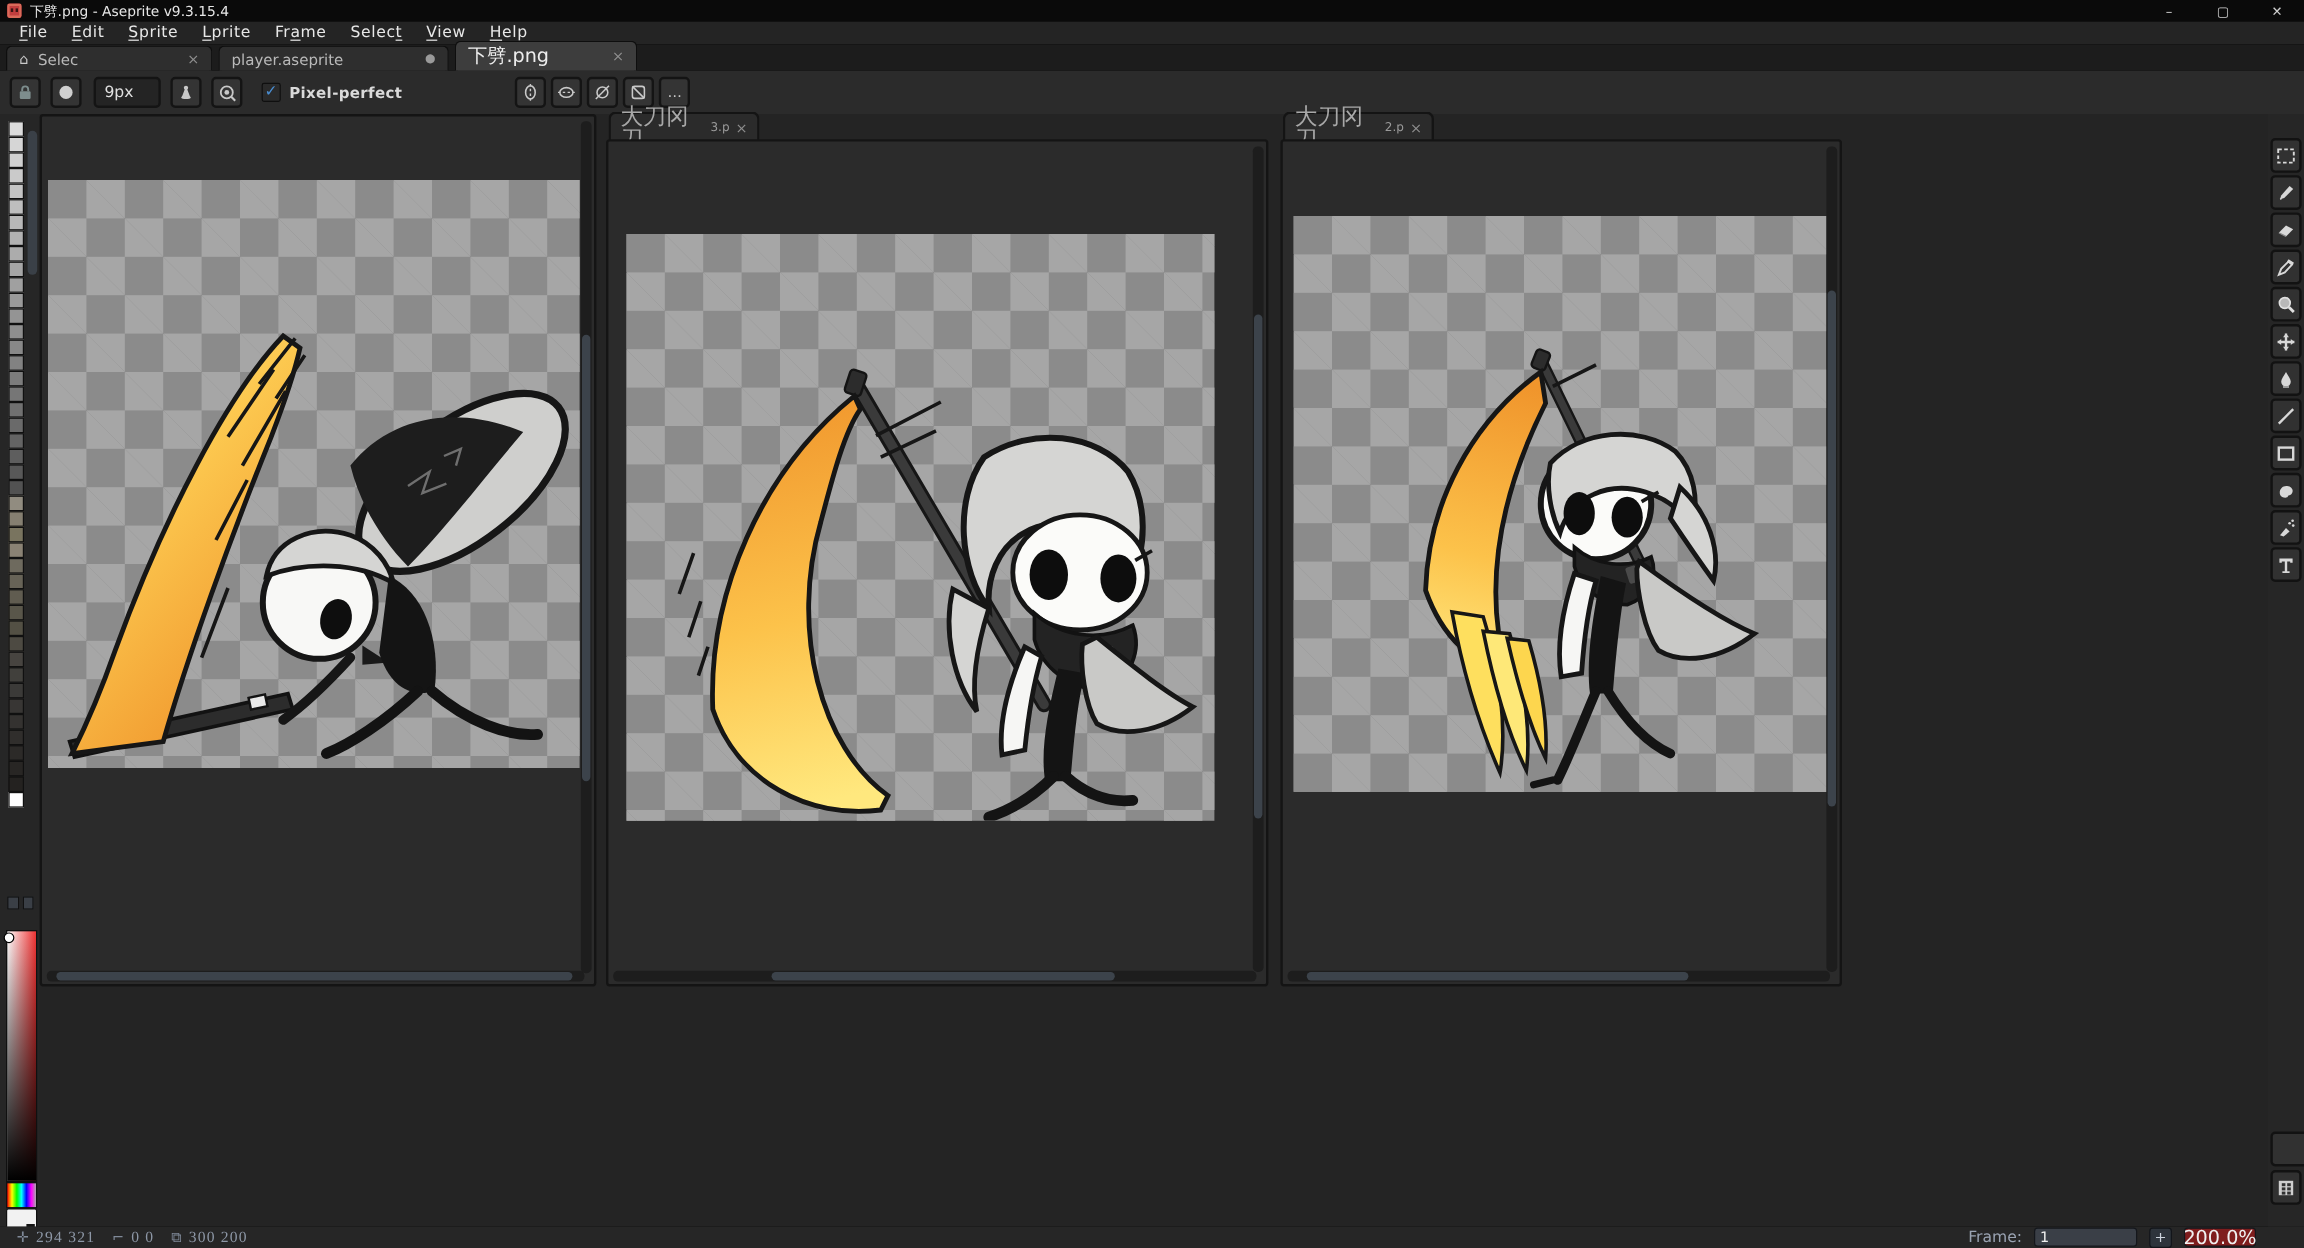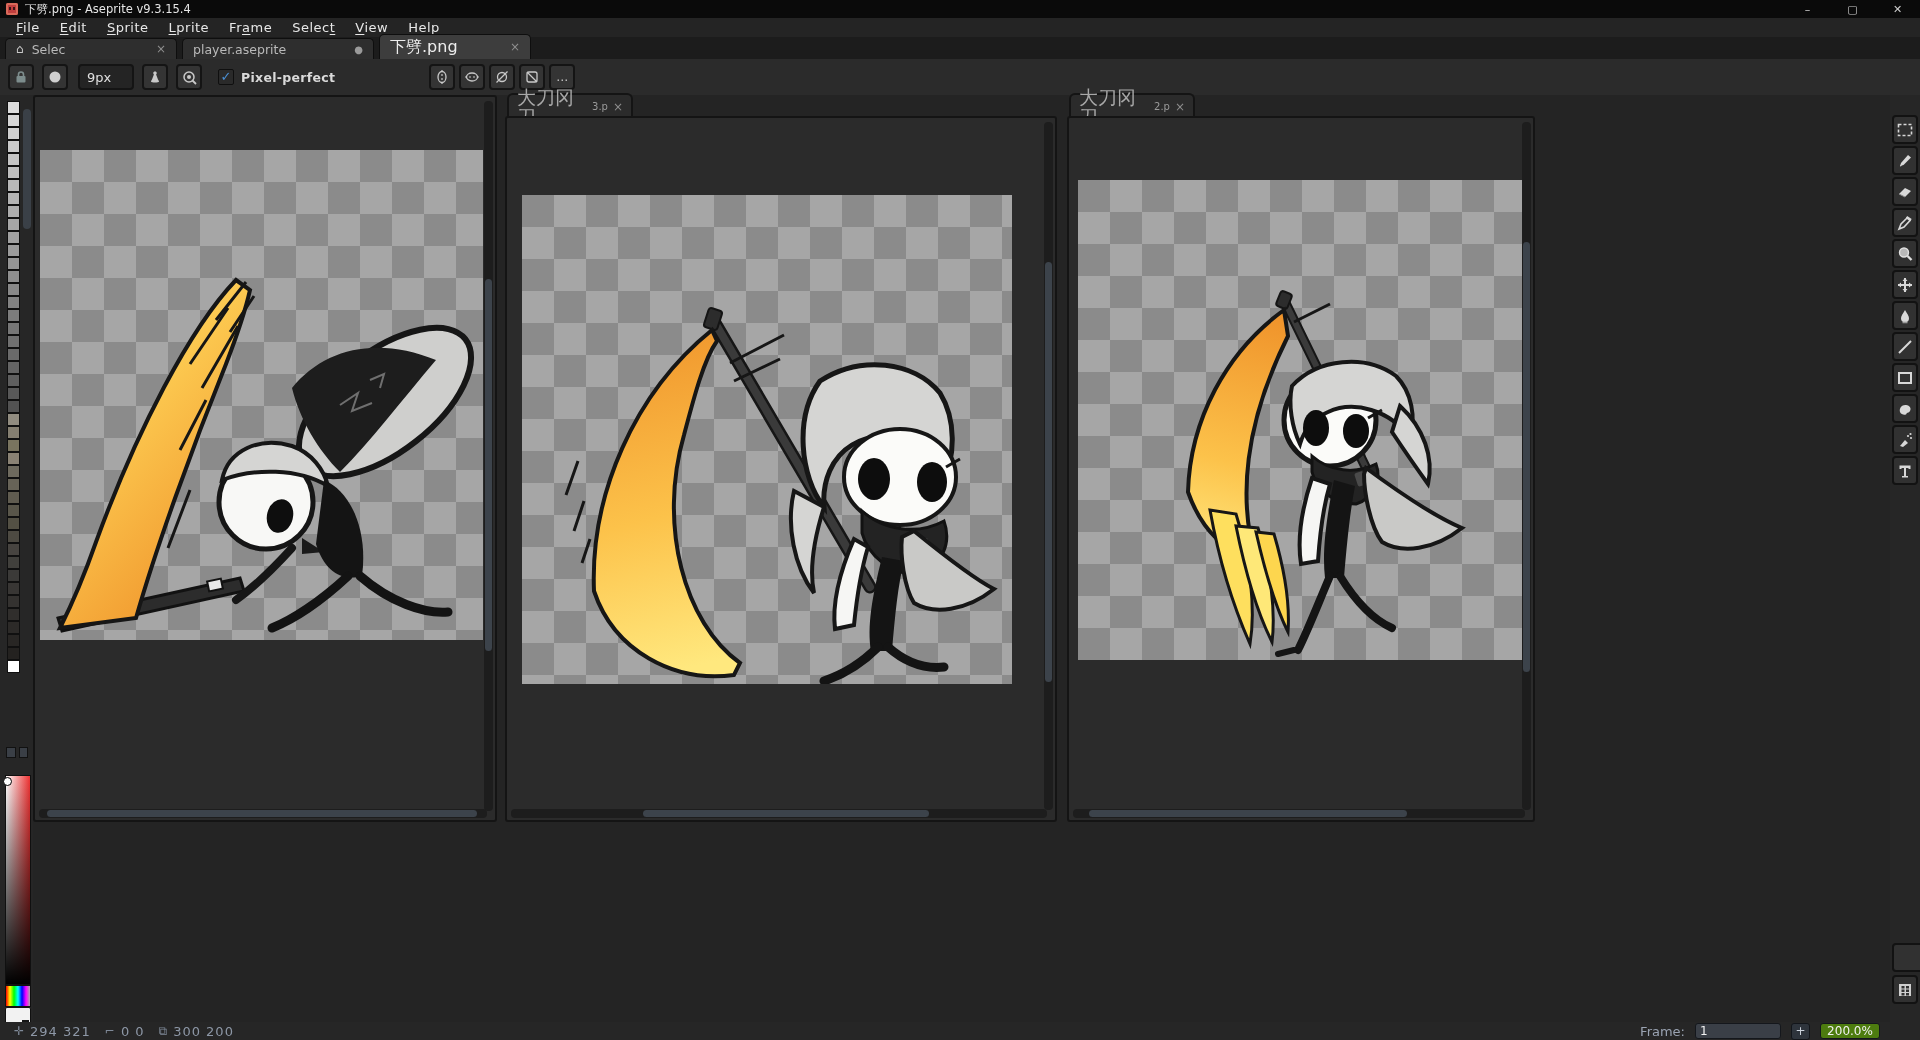--- a/index.html
+++ b/index.html
@@ -102,29 +102,29 @@
   .vscroll{position:absolute;width:9px;background:#1d1d1d;border-radius:4px;}
   .vscroll .thumb{position:absolute;left:1px;width:7px;background:#3c434b;border-radius:4px;}
   .hscroll{position:absolute;height:9px;background:#1d1d1d;border-radius:4px;}
   .hscroll .thumb{position:absolute;top:1px;height:7px;background:#3c434b;border-radius:4px;}
 
   
   #statusbar{left:0;top:1022px;width:1920px;height:18px;background:#262626;
       display:flex;align-items:center;font-size:13px;color:#8d97a6;}
   #statusbar .s-icon{margin:0 6px 0 14px;color:#7f8violet;}
   .s-icon{margin:0 6px 0 14px;font-size:12px;color:#7f8998;}
-  .s-val{letter-spacing:1px;}
+  .s-val{letter-spacing:1px;font-family:Liberation Serif, serif;}
   #status-right{margin-left:auto;display:flex;align-items:center;margin-right:40px;gap:10px;}
   #frame-label{color:#9aa3b2;}
   #frame-input{width:76px;height:14px;background:#3a3f47;border:1px solid #14171c;border-radius:3px;
       color:#f0f0f0;font-size:12px;padding:0 4px;display:flex;align-items:center;}
   #frame-add{width:17px;height:15px;background:#2e343c;border:1px solid #12151a;border-radius:3px;
       color:#cdd4de;display:flex;align-items:center;justify-content:center;font-size:12px;}
-  #zoom-box{width:58px;height:14px;background:#4d7c0f;border:1px solid #14171c;border-radius:3px;
-      color:#f0f0f0;font-size:12px;display:flex;align-items:center;justify-content:center;}
+  #zoom-box{width:58px;height:14px;background:#7f1d1d;border:1px solid #14171c;border-radius:3px;
+      color:#f0f0f0;font-size:16px;display:flex;align-items:center;justify-content:center;}
 </style>
 </head>
 <body>
 
 <div id="titlebar" class="abs">
   <div id="app-icon"></div>
   <span>下劈.png - Aseprite v9.3.15.4</span>
   <div id="win-controls">
     <div class="win-btn">–</div>
     <div class="win-btn">▢</div>

